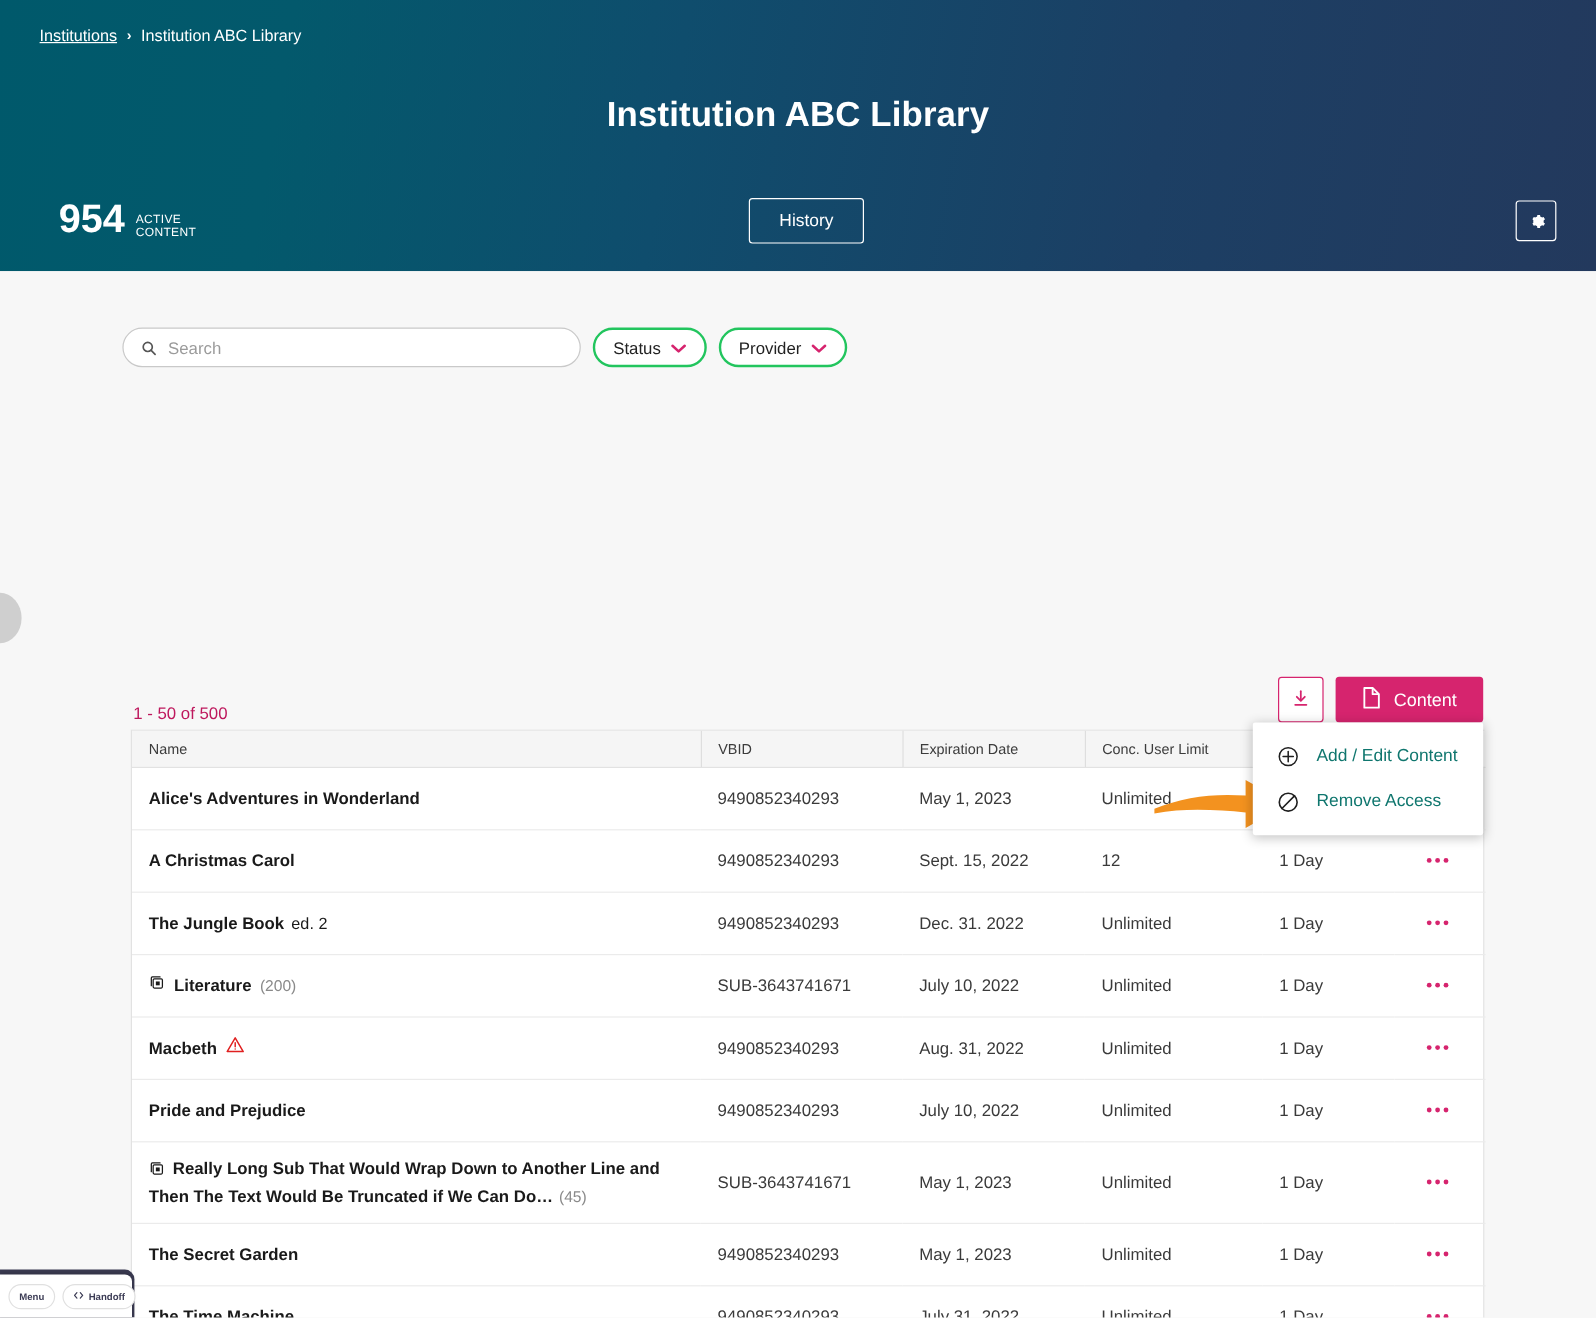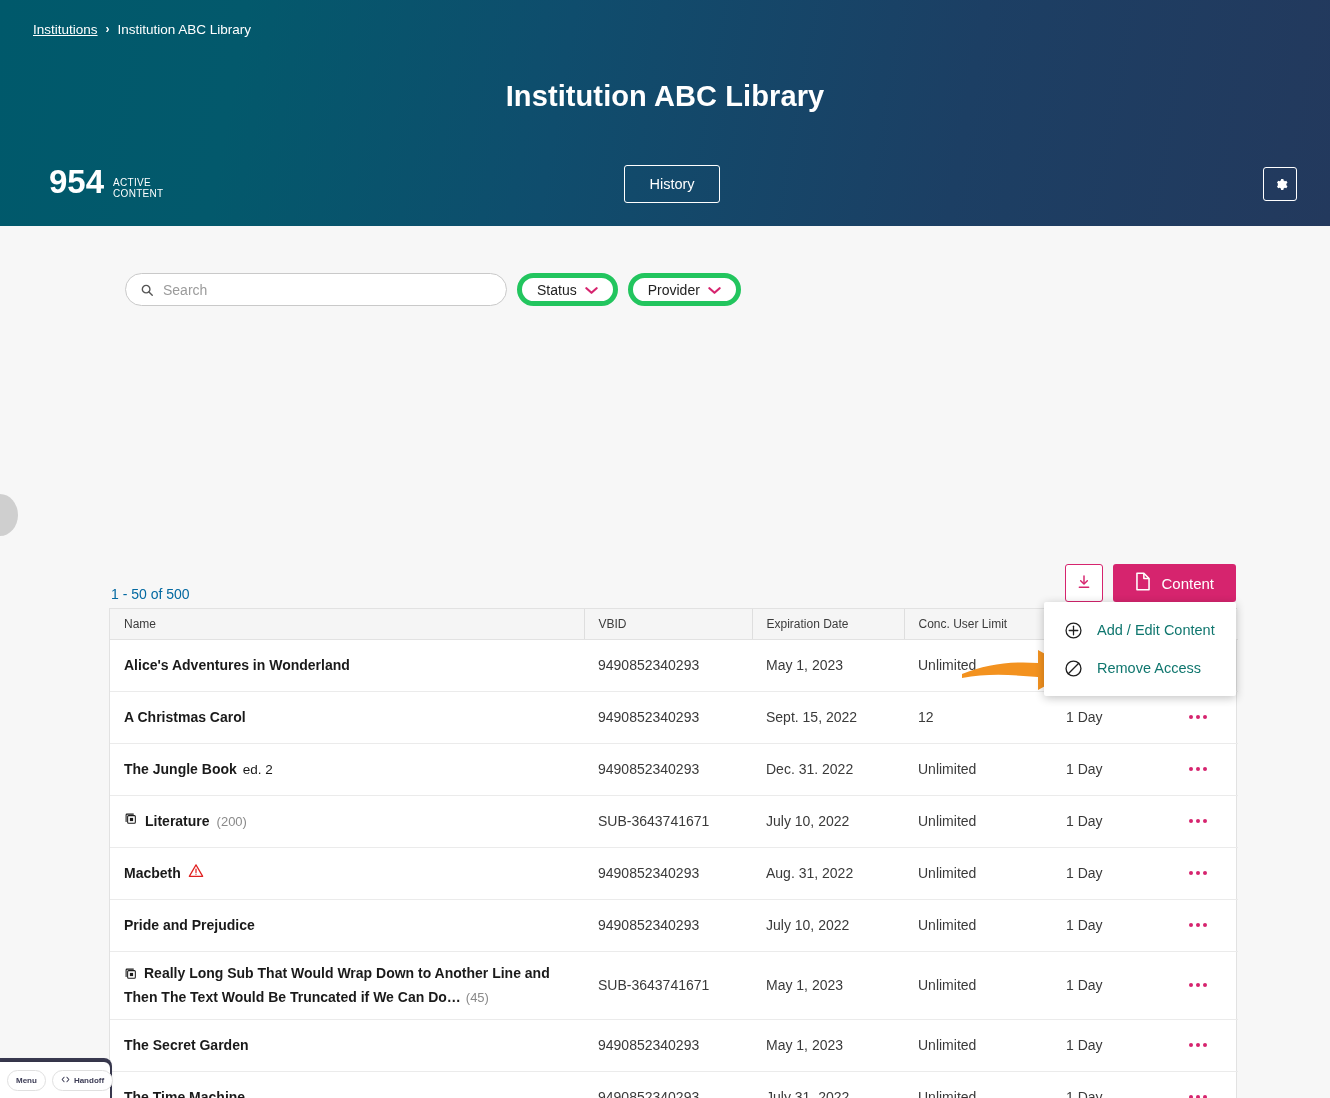--- a/index.html
+++ b/index.html
@@ -129,21 +129,21 @@
     top: 268px;
     width: 36px;
     height: 42px;
     background: #cfcfcf;
     border-radius: 50%;
   }
 
   
   .filter-row {
     position: absolute;
-    left: 125px;
+    left: 102px;
     top: 47px;
     display: flex;
     align-items: center;
     gap: 10px;
   }
   .search-box {
     width: 382px;
     height: 33px;
     border: 1px solid #c9c9c9;
     border-radius: 17px;
@@ -160,40 +160,40 @@
     background: transparent;
     font-size: 14px;
     font-family: "Liberation Sans", sans-serif;
     color: #333;
     width: 100%;
   }
   .search-input::placeholder { color: #9b9b9b; }
 
   .pill {
     height: 33px;
-    border: 5px solid #22c55e;
+    border: 2px solid #22c55e;
     border-radius: 17px;
     background: #ffffff;
     display: flex;
     align-items: center;
     gap: 8px;
     padding: 0 15px;
     font-size: 14px;
     color: #222;
     cursor: pointer;
   }
   .caret { display: block; }
 
   
   .record-count {
     position: absolute;
     left: 111px;
     top: 360px;
     font-size: 14px;
-    color: #0369a1;
+    color: #be185d;
   }
 
   
   .action-row {
     position: absolute;
     right: 94px;
     top: 338px;
     display: flex;
     align-items: flex-start;
     gap: 10px;

